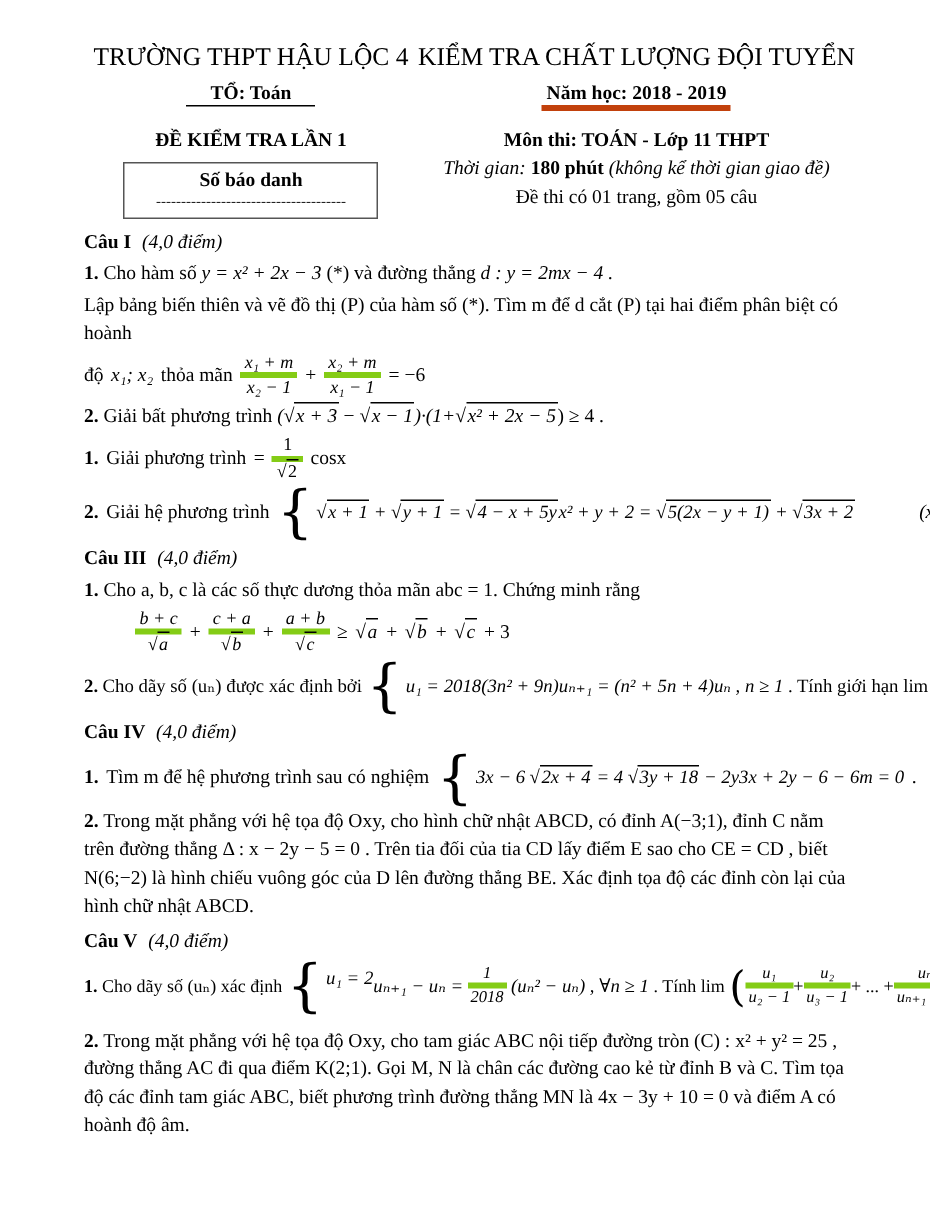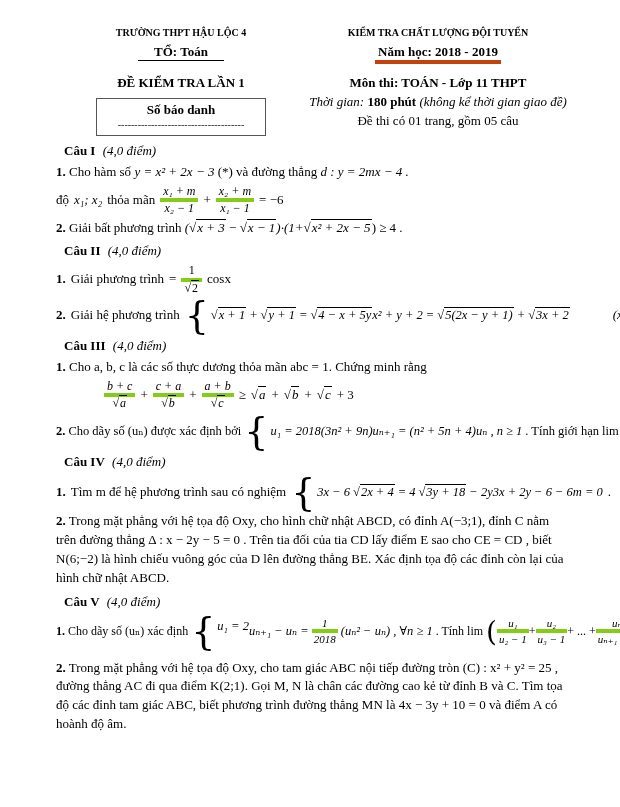--- a/index.html
+++ b/index.html
@@ -10,32 +10,32 @@
     font-size:13px;line-height:1.45;
     padding:26px 50px 0 56px;overflow:hidden;
   }
   .b{font-weight:bold}
   .i{font-style:italic}
   .mi{font-style:italic}
   
   .header{display:flex;margin-bottom:6px}
   .hleft{width:250px;text-align:center}
   .hright{flex:1;text-align:center}
-  .school,.examname{font-weight:bold;font-size:10px;white-space:nowrap}
+  .school,.examname{font-weight:normal;font-size:17px;white-space:nowrap}
   .dept,.year{font-weight:bold;margin-top:2px}
   .dept .u{border-bottom:1px solid #000;padding:0 16px 1px}
   .year .u{border-bottom:4px solid #c2410c;padding:0 3px 1px}
   .examround,.subject{font-weight:bold;margin-top:13px}
   .timeline{margin-top:0px;white-space:nowrap}
   .pagenote{margin-top:0px}
   .sbdbox{width:168px;margin:5px auto 0;border:1px solid #555;padding:2px 0 5px}
   .sbdlabel{font-weight:bold}
   .sbddots{font-size:10px;letter-spacing:0;line-height:1;color:#222}
   
-  .qhead{margin:5px 8px 1px}
+  .qhead{margin:5px 0 1px}
   .qhead .t{font-weight:bold}
   .qhead .pts{font-style:italic;margin-left:4px}
   p.line{margin:2px 0}
   .fline{display:flex;align-items:center;gap:5px;margin:3px 0;white-space:nowrap}
   .fline.tight{gap:3px}
   
   .frac{display:inline-block;text-align:center;vertical-align:middle;line-height:1.12}
   .frac .num,.frac .den{display:block;padding:0 3px;font-size:12px}
   .frac .den{border-top:4px solid #84cc16}
   .frac.sm .num,.frac.sm .den{font-size:11px;padding:0 2px}
@@ -44,21 +44,21 @@
   .sqrt::before{content:"√"}
   .sqrt .rad{border-top:1px solid #000;padding:0 1px}
   .sys{display:inline-flex;align-items:center;vertical-align:middle}
   .sys::before{content:"{";font-size:38px;line-height:.9;font-weight:400;margin-right:2px;font-family:"DejaVu Serif",serif}
   .sys .rows{display:inline-flex;flex-direction:row;align-items:flex-start;row-gap:12px;font-size:12.5px}
   .sys .rows .row{display:flex;align-items:center;gap:3px;white-space:nowrap}
   .bigp{display:inline-flex;align-items:center;vertical-align:middle}
   .bigp::before{content:"(";font-size:28px;line-height:.85;font-family:"DejaVu Serif",serif}
   .bigp::after{content:")";font-size:28px;line-height:.85;font-family:"DejaVu Serif",serif}
   .bigp.md::before,.bigp.md::after{font-size:22px}
-  .indent{margin-left:48px}
+  .indent{margin-left:34px}
   .small125{font-size:12.5px}
   .small12{font-size:12px}
   .gapL{margin-left:38px}
 </style>
 </head>
 <body>
 
 <div class="page">
 
   <div class="header">
@@ -89,20 +89,21 @@
       <span class="t">Câu I</span>
       <span class="pts">(4,0 điểm)</span>
     </p>
     <p class="line">
       <span class="b">1.</span>
       <span>Cho hàm số</span>
       <span class="mi">y = x² + 2x − 3</span>
       <span>(*) và đường thẳng</span>
       <span class="mi">d : y = 2mx − 4 .</span>
     </p>
+    <p class="line">Lập bảng biến thiên và vẽ đồ thị (P) của hàm số (*). Tìm m để d cắt (P) tại hai điểm phân biệt có hoành</p>
     <div class="fline">
       <span>độ</span>
       <span class="mi">x₁; x₂</span>
       <span>thỏa mãn</span>
       <span class="frac mi">
           <span class="num">x₁ + m</span>
           <span class="den">x₂ − 1</span>
         </span>
       <span>+</span>
       <span class="frac mi">
@@ -114,24 +115,20 @@
     <p class="line">
       <span class="b">2.</span>
       <span>Giải bất phương trình</span>
       <span class="mi">(</span><span class="sqrt mi"><span class="rad">x + 3</span></span>
       <span>−</span>
       <span class="sqrt mi"><span class="rad">x − 1</span></span><span class="mi">)·(1+</span><span class="sqrt mi"><span class="rad">x² + 2x − 5</span></span><span>) ≥ 4 .</span>
     </p>
   </section>
 
   <section>
-    <p class="qhead">
-      <span class="t">Câu II</span>
-      <span class="pts">(4,0 điểm)</span>
-    </p>
     <div class="fline">
       <span class="b">1.</span>
       <span>Giải phương trình</span>
       <span>=</span>
       <span class="frac">
         <span class="num">1</span>
         <span class="den"><span class="sqrt"><span class="rad">2</span></span></span>
       </span>
       <span>cosx</span>
     </div>

